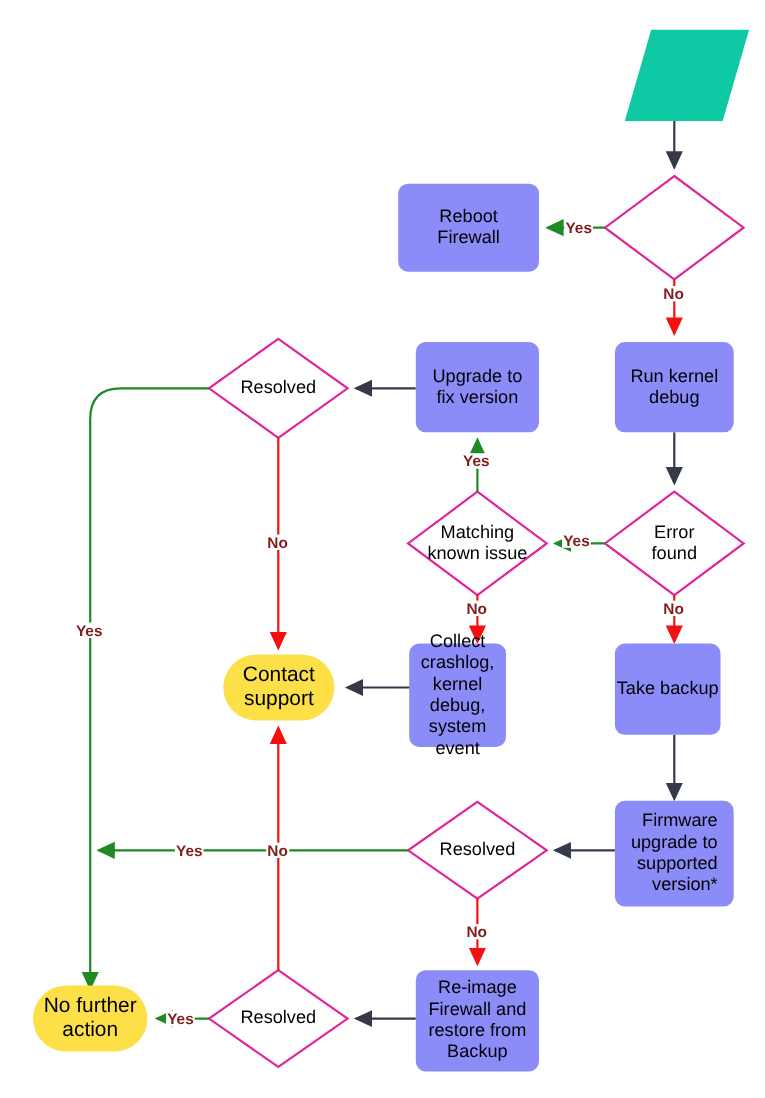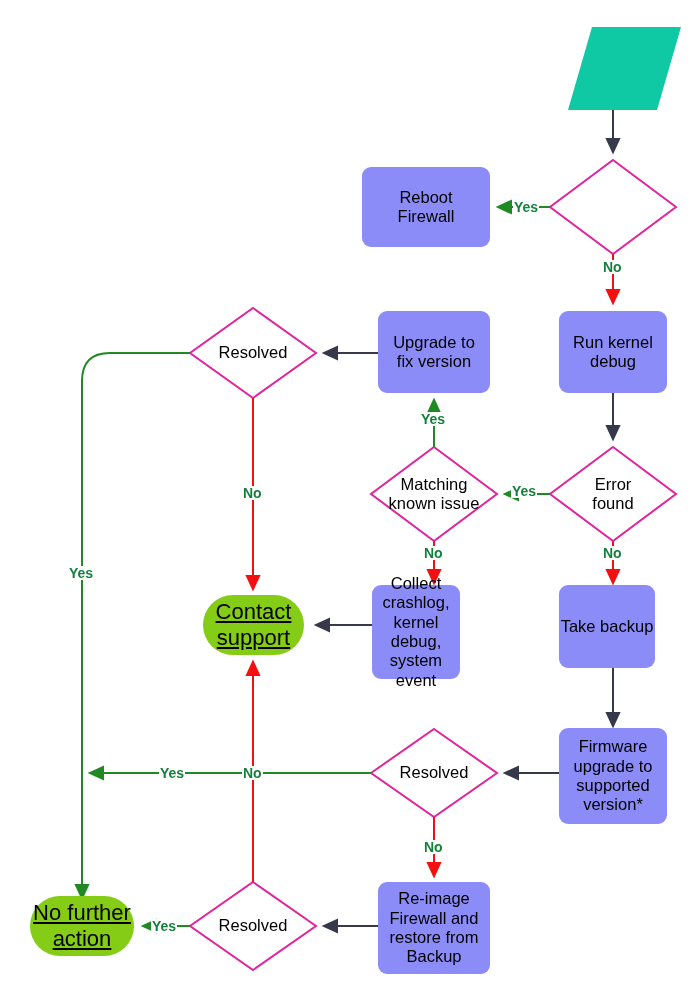--- a/index.html
+++ b/index.html
@@ -2,25 +2,25 @@
 <html><head>
 <meta charset="utf-8">
 <style>
   html,body{margin:0;padding:0;background:#ffffff;}
   body{font-family:"Liberation Sans","DejaVu Sans",sans-serif;}
   #canvas{position:relative;width:695px;height:998px;background:#ffffff;overflow:hidden;}
   svg#wires{position:absolute;left:0;top:0;width:695px;height:998px;}
   .node{position:absolute;box-sizing:border-box;display:flex;align-items:center;
         justify-content:center;text-align:center;color:#000000;line-height:1.18;}
   .n-process{background:#8c8cf9;border-radius:9px;font-size:16.5px;}
-  .n-terminal{background:#84cc16;border-radius:42px;font-size:22px;text-decoration:underline;}
+  .n-terminal{background:#fde047;border-radius:42px;font-size:19px;}
   .n-start{background:#0ec9a4;font-size:16.5px;}
   .n-decision{font-size:16.5px;background:transparent;}
   .dlabel{position:relative;z-index:3;pointer-events:none;}
-  .elabel{position:absolute;font-size:14px;font-weight:bold;color:#15803d;
+  .elabel{position:absolute;font-size:14px;font-weight:bold;color:#7f1d1d;
           background:#ffffff;padding:0 1px;line-height:1;z-index:4;}
 </style>
 </head>
 <body>
 
 <div id="canvas">
 
   <svg id="wires" viewBox="0 0 695 998" xmlns="http://www.w3.org/2000/svg">
     <defs>
       <marker id="ah-plain" markerWidth="9" markerHeight="9" refX="7.2" refY="4.5" orient="auto">
@@ -124,21 +124,21 @@
 
   <div class="node n-terminal" style="left:203px;top:595px;width:101px;height:60px;">
     <span class="dlabel" style="white-space:pre-line;">Contact
 support</span>
   </div>
 
   <div class="node n-process" style="left:559px;top:585px;width:96px;height:83px;">
     <span class="dlabel" style="white-space:pre-line;">Take backup</span>
   </div>
 
-  <div class="node n-process" style="left:559px;top:728px;width:108px;height:96px;">
+  <div class="node n-process" style="left:559px;top:728px;width:108px;height:96px;text-align:right;">
     <span class="dlabel" style="white-space:pre-line;">Firmware
 upgrade to
 supported
 version*</span>
   </div>
 
   <div class="node n-decision" style="left:371px;top:729px;width:126px;height:88px;">
     <span class="dlabel" style="white-space:pre-line;">Resolved</span>
   </div>
 

